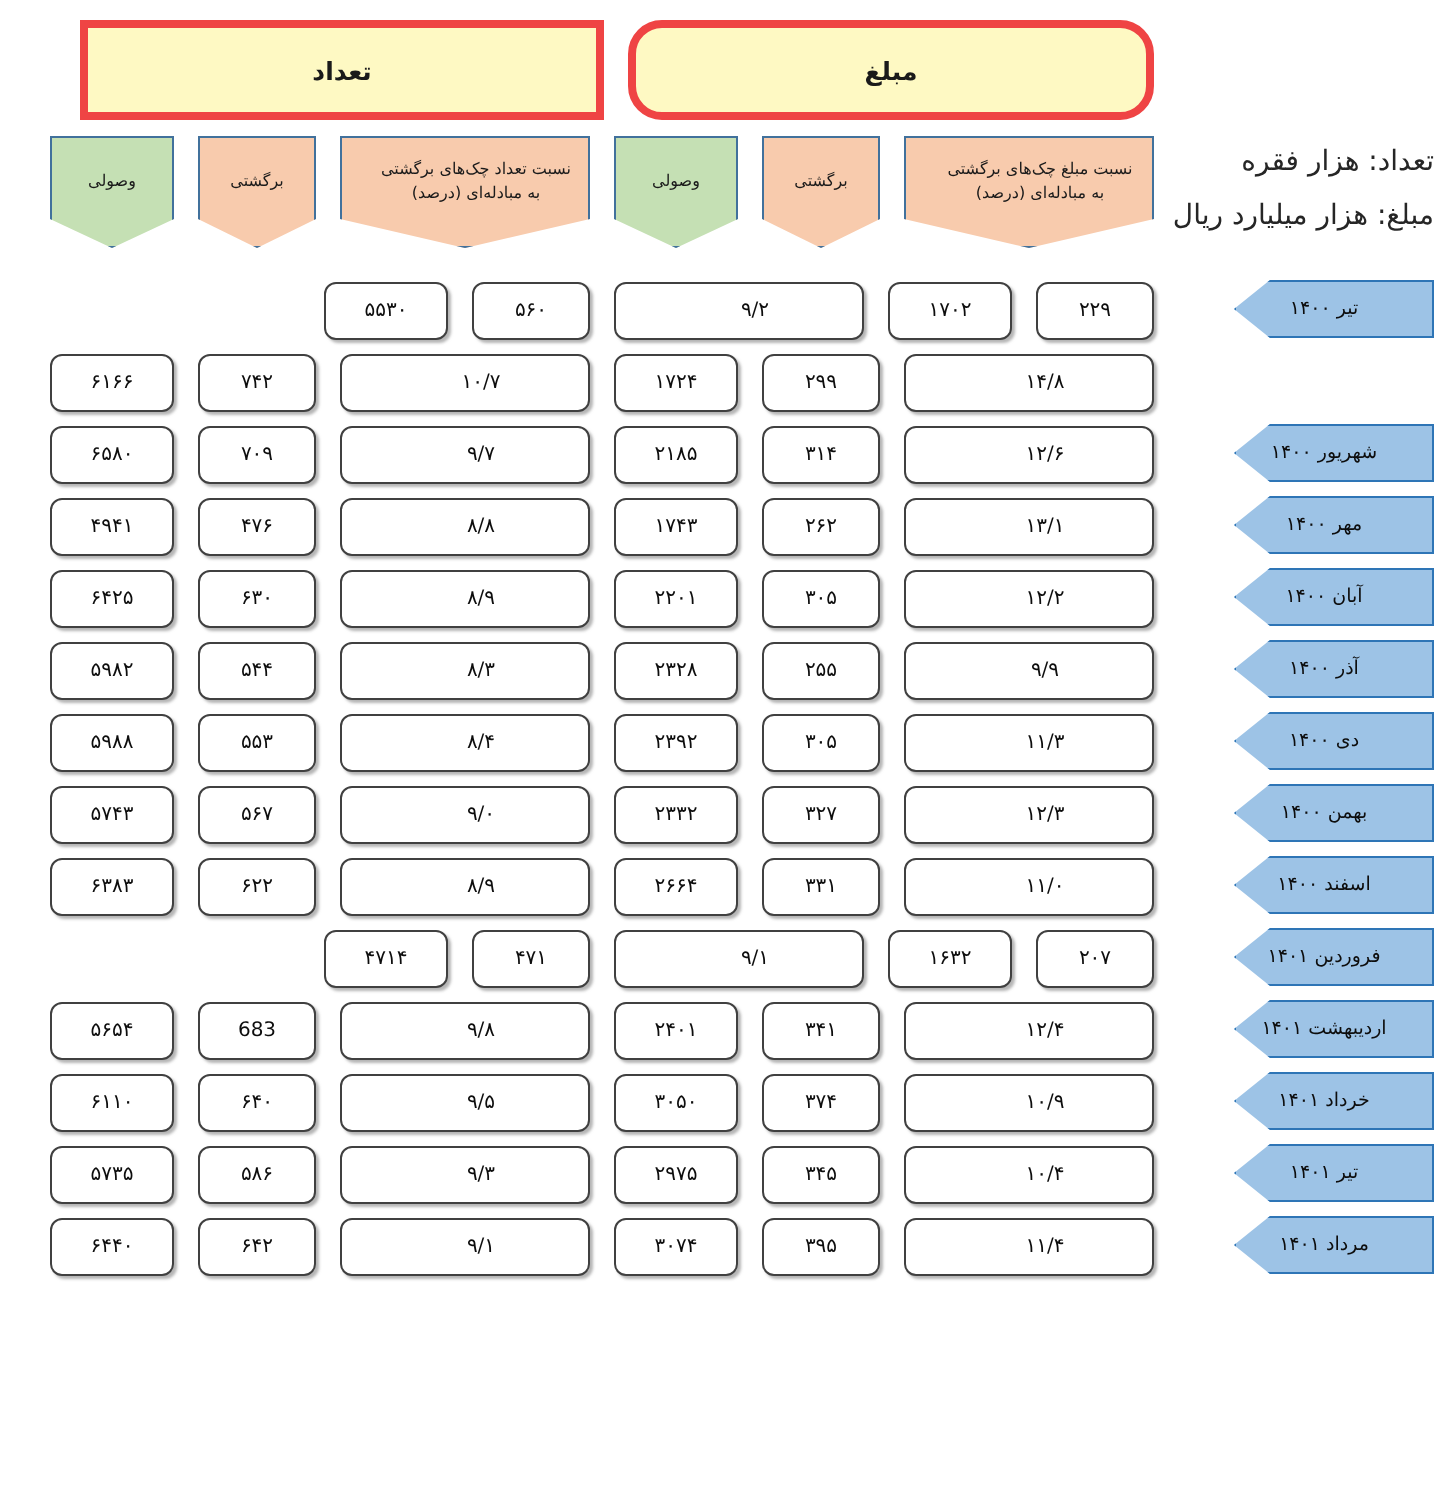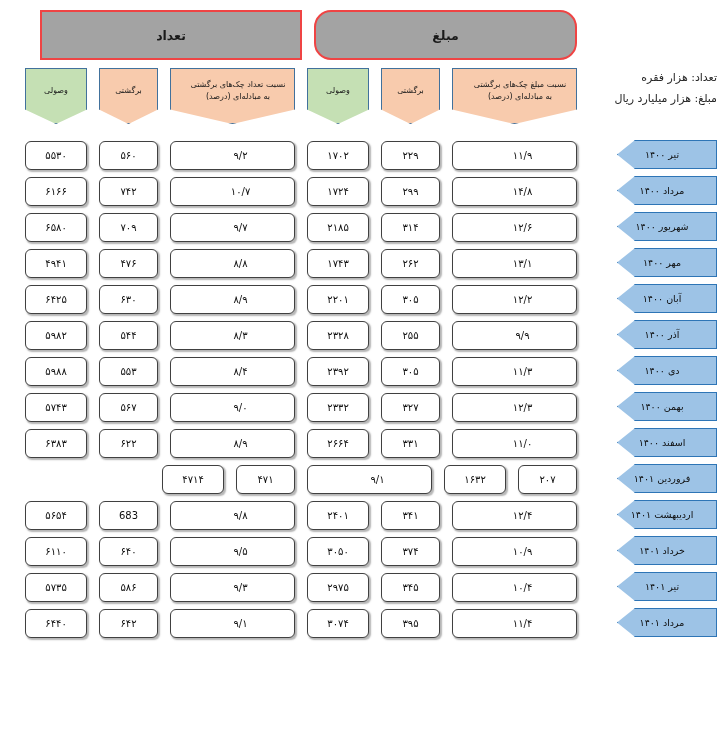--- a/index.html
+++ b/index.html
@@ -20,40 +20,40 @@
   #notes {
     position: absolute;
     top: 68px;
     right: 8px;
     width: 125px;
     text-align: right;
     direction: rtl;
     line-height: 1.9;
   }
   #notes .note-line {
-    font-size: 11px;
+    font-size: 14px;
     color: #262626;
     white-space: nowrap;
     text-align: right;
   }
 
   
   #group-band {
     position: absolute;
     top: 10px;
     right: 148px;
     left: 40px;
     height: 50px;
     display: flex;
     flex-direction: row;
     gap: 12px;
   }
   .group-header {
-    background: #a3a3a3;
-    border: 2px solid #ef4444;
+    background: #fef9c3;
+    border: 4px solid #ef4444;
     display: flex;
     align-items: center;
     justify-content: center;
     font-size: 12.5px;
     font-weight: bold;
     color: #1a1a1a;
     box-sizing: border-box;
   }
   .group-amount { flex: 0 0 263px; border-radius: 17px; }
   .group-count  { flex: 0 0 262px; }
@@ -174,39 +174,37 @@
       <span>به مبادله‌ای (درصد)</span>
     </div>
   </div>
   <div class="col-head peach w-narrow">برگشتی</div>
   <div class="col-head green w-mid">وصولی</div>
 </div>
 
 <div id="rows">
     <div class="row-wrap">
       <div class="row-inner">
-        <div class="cell w-ratio">۱۱/۹</div>
         <div class="cell w-narrow">۲۲۹</div>
         <div class="cell w-mid">۱۷۰۲</div>
         <div class="cell w-ratio">۹/۲</div>
         <div class="cell w-narrow">۵۶۰</div>
         <div class="cell w-mid">۵۵۳۰</div>
       </div>
       <div class="month-tag">تیر ۱۴۰۰</div>
     </div>
     <div class="row-wrap">
       <div class="row-inner">
         <div class="cell w-ratio">۱۴/۸</div>
         <div class="cell w-narrow">۲۹۹</div>
         <div class="cell w-mid">۱۷۲۴</div>
         <div class="cell w-ratio">۱۰/۷</div>
         <div class="cell w-narrow">۷۴۲</div>
         <div class="cell w-mid">۶۱۶۶</div>
       </div>
-      <div class="month-tag">مرداد ۱۴۰۰</div>
     </div>
     <div class="row-wrap">
       <div class="row-inner">
         <div class="cell w-ratio">۱۲/۶</div>
         <div class="cell w-narrow">۳۱۴</div>
         <div class="cell w-mid">۲۱۸۵</div>
         <div class="cell w-ratio">۹/۷</div>
         <div class="cell w-narrow">۷۰۹</div>
         <div class="cell w-mid">۶۵۸۰</div>
       </div>

